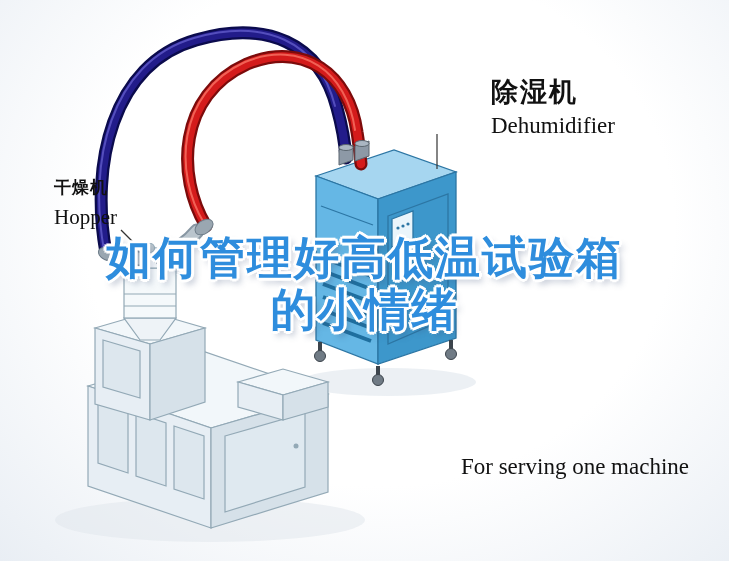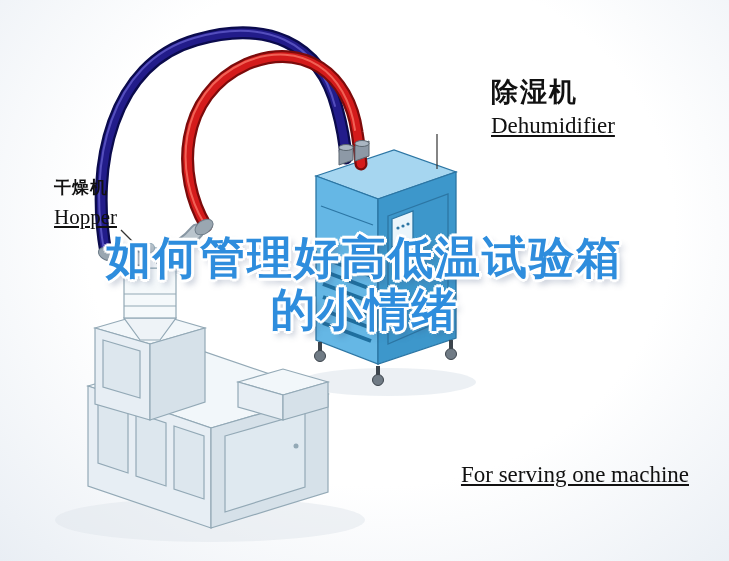--- a/index.html
+++ b/index.html
@@ -12,21 +12,21 @@
     position:relative;
     width:729px;
     height:561px;
     overflow:hidden;
     background:radial-gradient(ellipse at 52% 40%, #ffffff 55%, #e9eef4 100%);
   }
   .stage svg{position:absolute;left:0;top:0;}
 
   .label{position:absolute;color:#111;}
   .label .cn{font-weight:bold;}
-  .serif{font-family:"Liberation Serif", serif;text-decoration:underline;}
+  .serif{font-family:"Liberation Serif", serif;}
 
   .label-dryer{left:54px;top:176px;}
   .label-dryer .cn{font-size:17px;letter-spacing:1px;}
   .label-dryer .en{font-size:21px;margin-top:6px;}
 
   .label-dehum{left:455px;top:74px;margin-left:36px;}
   .label-dehum .cn{font-size:27px;letter-spacing:2px;}
   .label-dehum .en{font-size:23px;margin-top:3px;}
 
   .main-title{
@@ -44,21 +44,21 @@
       4px 5px 6px rgba(60,80,120,0.35);
   }
 
   .caption{
     position:absolute;
     right:40px;top:450px;
     text-align:right;
     color:#111;
   }
   .caption .cn{font-weight:bold;font-size:30px;letter-spacing:2px;}
-  .caption .en{font-size:23px;margin-top:12px;}
+  .caption .en{font-size:23px;margin-top:4px;}
 </style>
 </head>
 <body>
 
 <div class="stage">
 
   <svg width="729" height="561" viewBox="0 0 729 561" xmlns="http://www.w3.org/2000/svg">
 
     <g>
       <ellipse cx="210" cy="520" rx="155" ry="22" fill="#dfe6ec" opacity="0.5"></ellipse>

